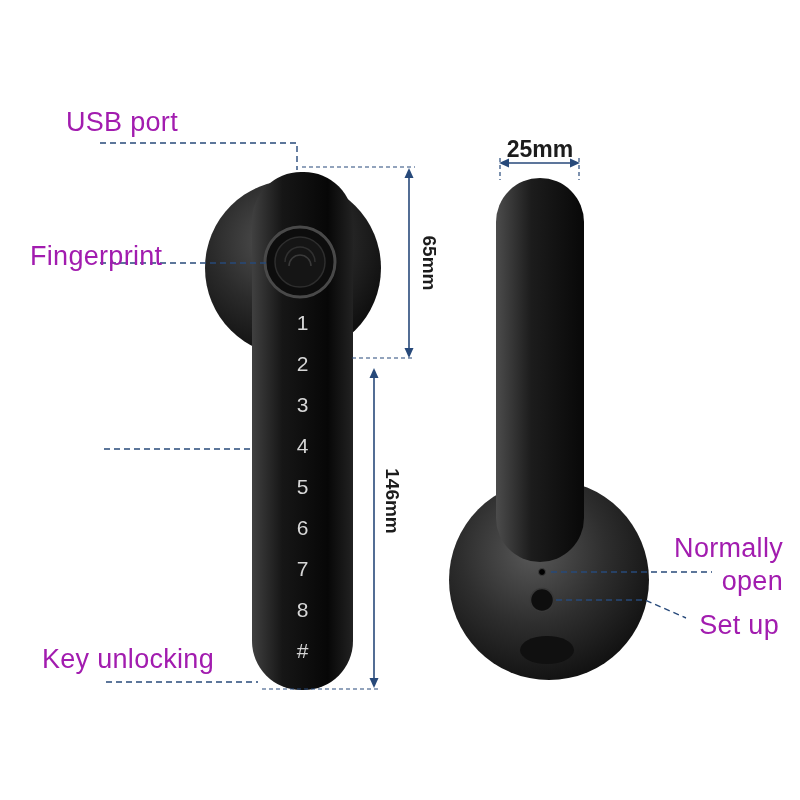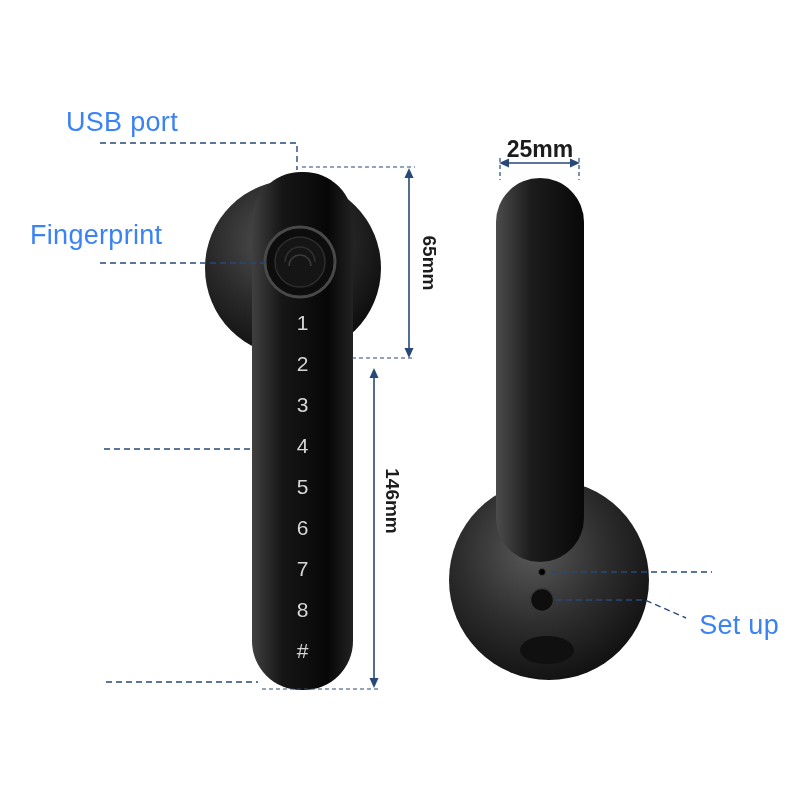--- a/index.html
+++ b/index.html
@@ -1,23 +1,23 @@
 <!DOCTYPE html>
 <html><head>
 <meta charset="utf-8">
 <style>
   * { margin:0; padding:0; box-sizing:border-box; }
   html,body { background:#ffffff; }
   body { font-family:"Liberation Sans", sans-serif; }
   #stage { position:relative; width:800px; height:800px; background:#ffffff; overflow:hidden; }
   #artwork { position:absolute; left:0; top:0; }
 
-  .lbl { position:absolute; color:#3b82f6; font-size:27px; letter-spacing:.3px; white-space:nowrap; }
+  .lbl { position:absolute; color:#a21caf; font-size:27px; letter-spacing:.3px; white-space:nowrap; }
   #usb        { left:66px;  top:107px; }
-  #fingerprint{ left:30px;  top:220px; }
+  #fingerprint{ left:30px;  top:241px; }
   #password   { left:38px;  top:413px; }
   #keyunlock  { left:42px;  top:644px; }
   #normally   { right:17px; top:532px; text-align:right; line-height:33px; }
   #setup      { right:21px; top:610px; text-align:left;margin-left:44px; }
 
   .dim { position:absolute; color:#1c1c1c; font-weight:bold; font-size:23px; white-space:nowrap; }
   #dim25  { left:498px; top:136px; width:84px; text-align:center; }
   .dim-v  { font-size:19px; transform:translate(-50%,-50%) rotate(90deg); }
   #dim65  { left:429px; top:263px; }
   #dim146 { left:392px; top:501px; }
@@ -117,19 +117,24 @@
     <div class="key">4</div>
     <div class="key">5</div>
     <div class="key">6</div>
     <div class="key">7</div>
     <div class="key">8</div>
     <div class="key">#</div>
   </div>
 
   <div class="lbl" id="usb">USB port</div>
   <div class="lbl" id="fingerprint">Fingerprint</div>
+  <div class="lbl" id="keyunlock">Key unlocking</div>
+  <div class="lbl" id="normally">
+    <div>Normally</div>
+    <div>open</div>
+  </div>
   <div class="lbl" id="setup">Set up</div>
 
   <div class="dim" id="dim25">25mm</div>
   <div class="dim dim-v" id="dim65">65mm</div>
   <div class="dim dim-v" id="dim146">146mm</div>
 
 </div>
 
 </body></html>

